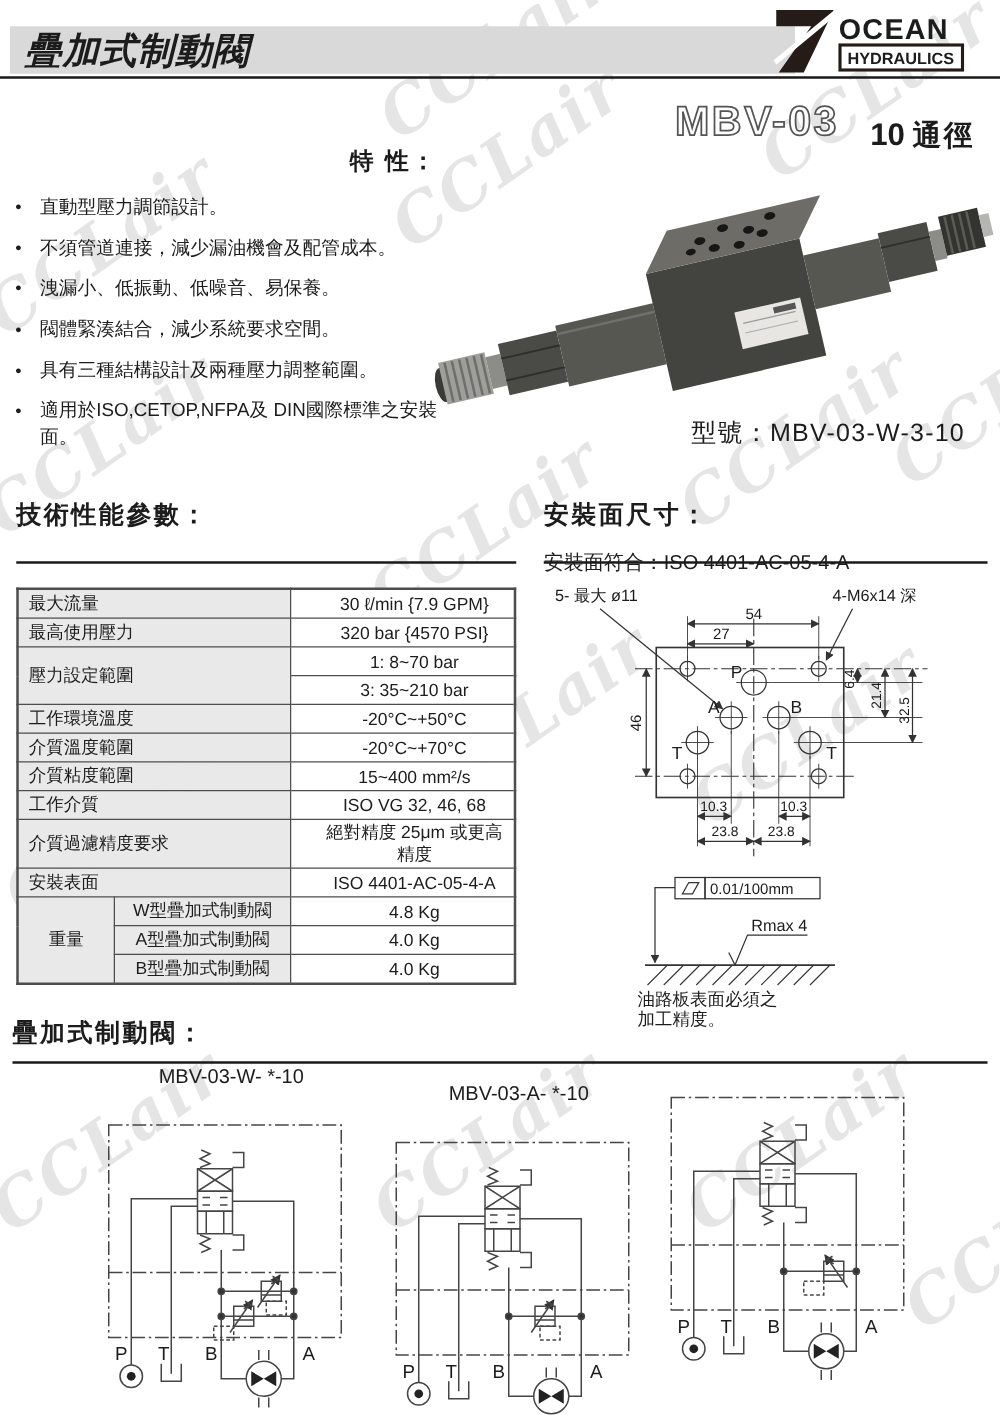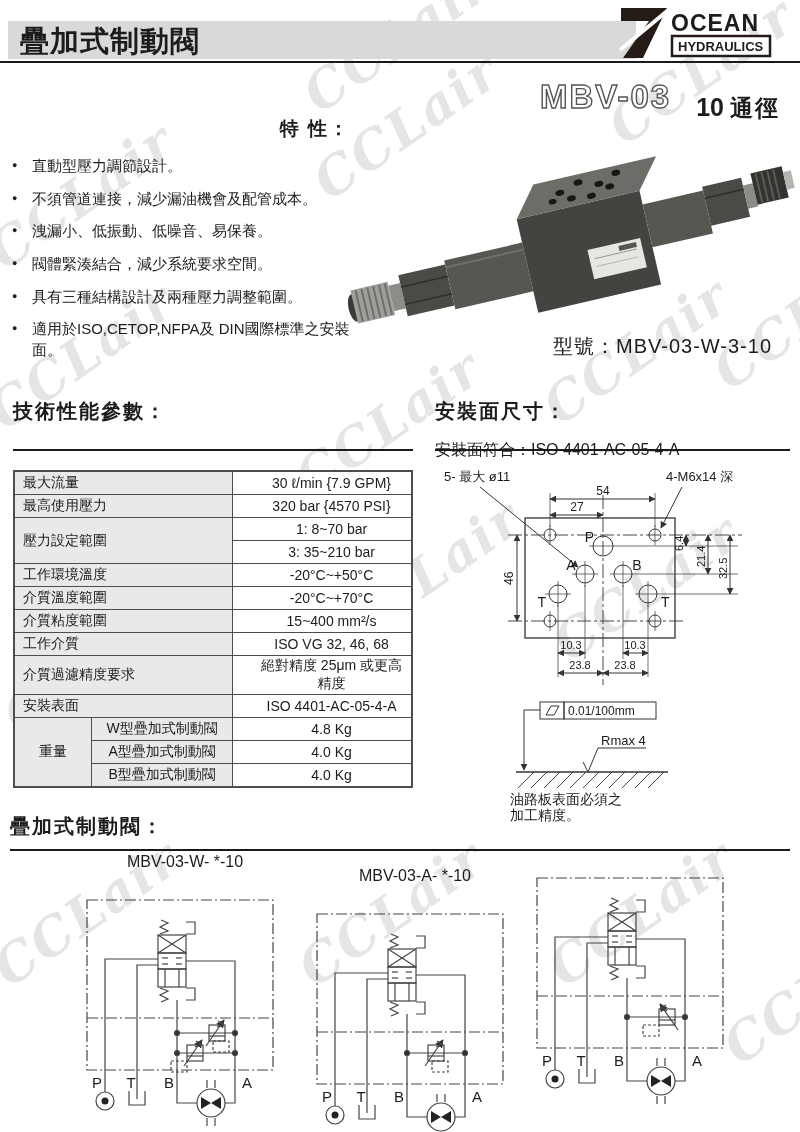--- a/index.html
+++ b/index.html
@@ -4,21 +4,21 @@
 <style>
   html,body{margin:0;padding:0;background:#f2f2f2;}
   .page{position:relative;width:800px;height:1132px;background:#fff;overflow:hidden;
         font-family:"Liberation Sans",sans-serif;color:#1c1c1c;margin:0 auto;}
   .abs{position:absolute;}
   
   .wm{position:absolute;font-family:"DejaVu Serif",serif;font-style:italic;font-weight:bold;
       font-size:52px;color:#cdcdcd;opacity:.5;transform:rotate(-35deg);letter-spacing:2px;
       pointer-events:none;white-space:nowrap;}
   
-  .titleband{left:8px;top:21px;width:628px;height:38px;background:#d9d9d9;}
+  .titleband{left:8px;top:21px;width:628px;height:38px;background:#d9d9d9;font-style:italic;}
   .titleband h1{margin:0;font-size:29px;font-weight:bold;letter-spacing:1px;line-height:40px;padding-left:12px;}
   .rule{left:0;top:61px;width:800px;height:2px;background:#1a1a1a;}
   .logo{left:617px;top:5px;}
   .modelline{right:20px;top:76px;display:flex;align-items:baseline;gap:6px;}
   .modelline .size{font-size:25px;font-weight:bold;}
   .modelline .unit{font-size:23px;font-weight:bold;letter-spacing:2px;}
   
   .features{left:10px;top:116px;width:340px;}
   .features h2{margin:0 0 14px 0;font-size:19px;font-weight:bold;letter-spacing:2px;text-align:right;}
   .features ul{margin:0;padding:0;list-style:none;}

